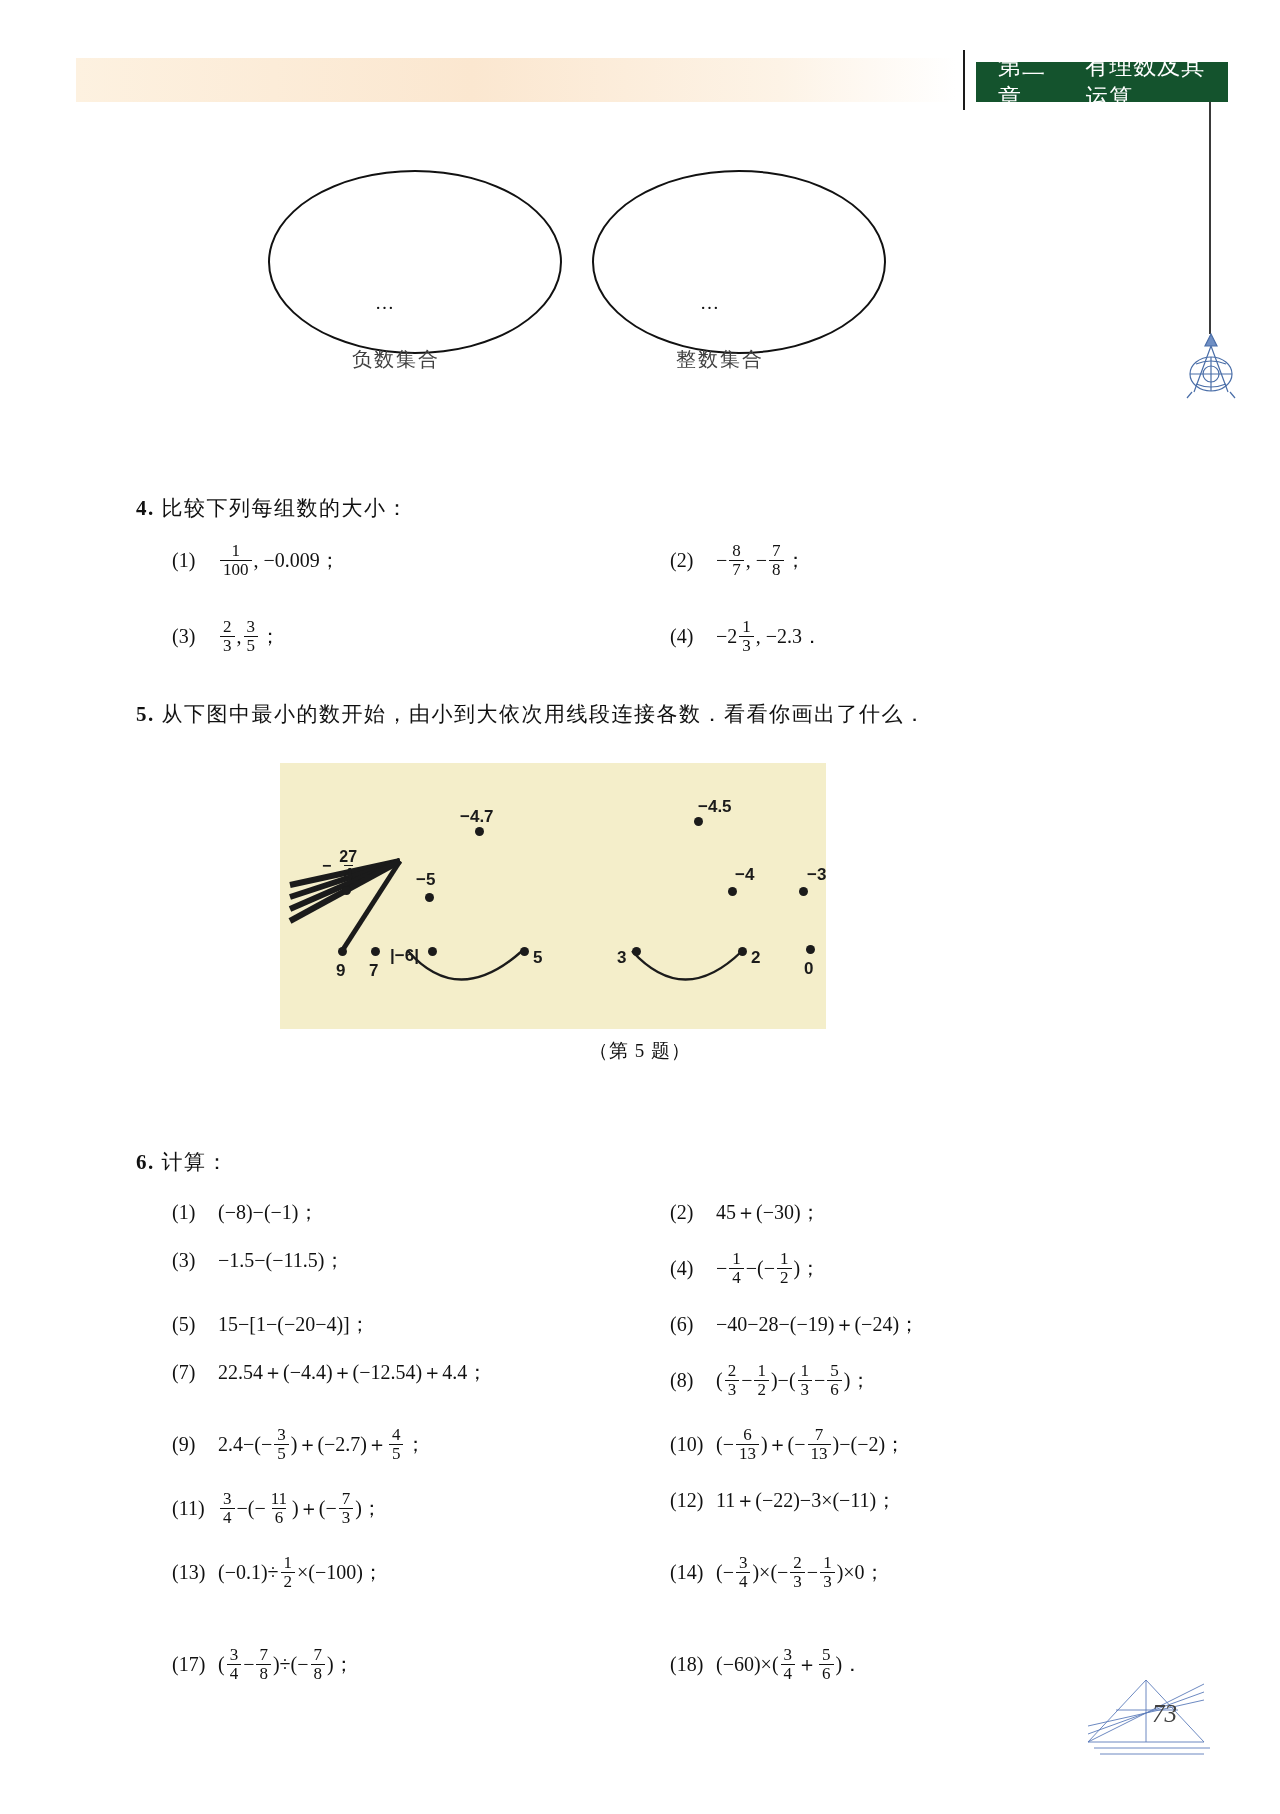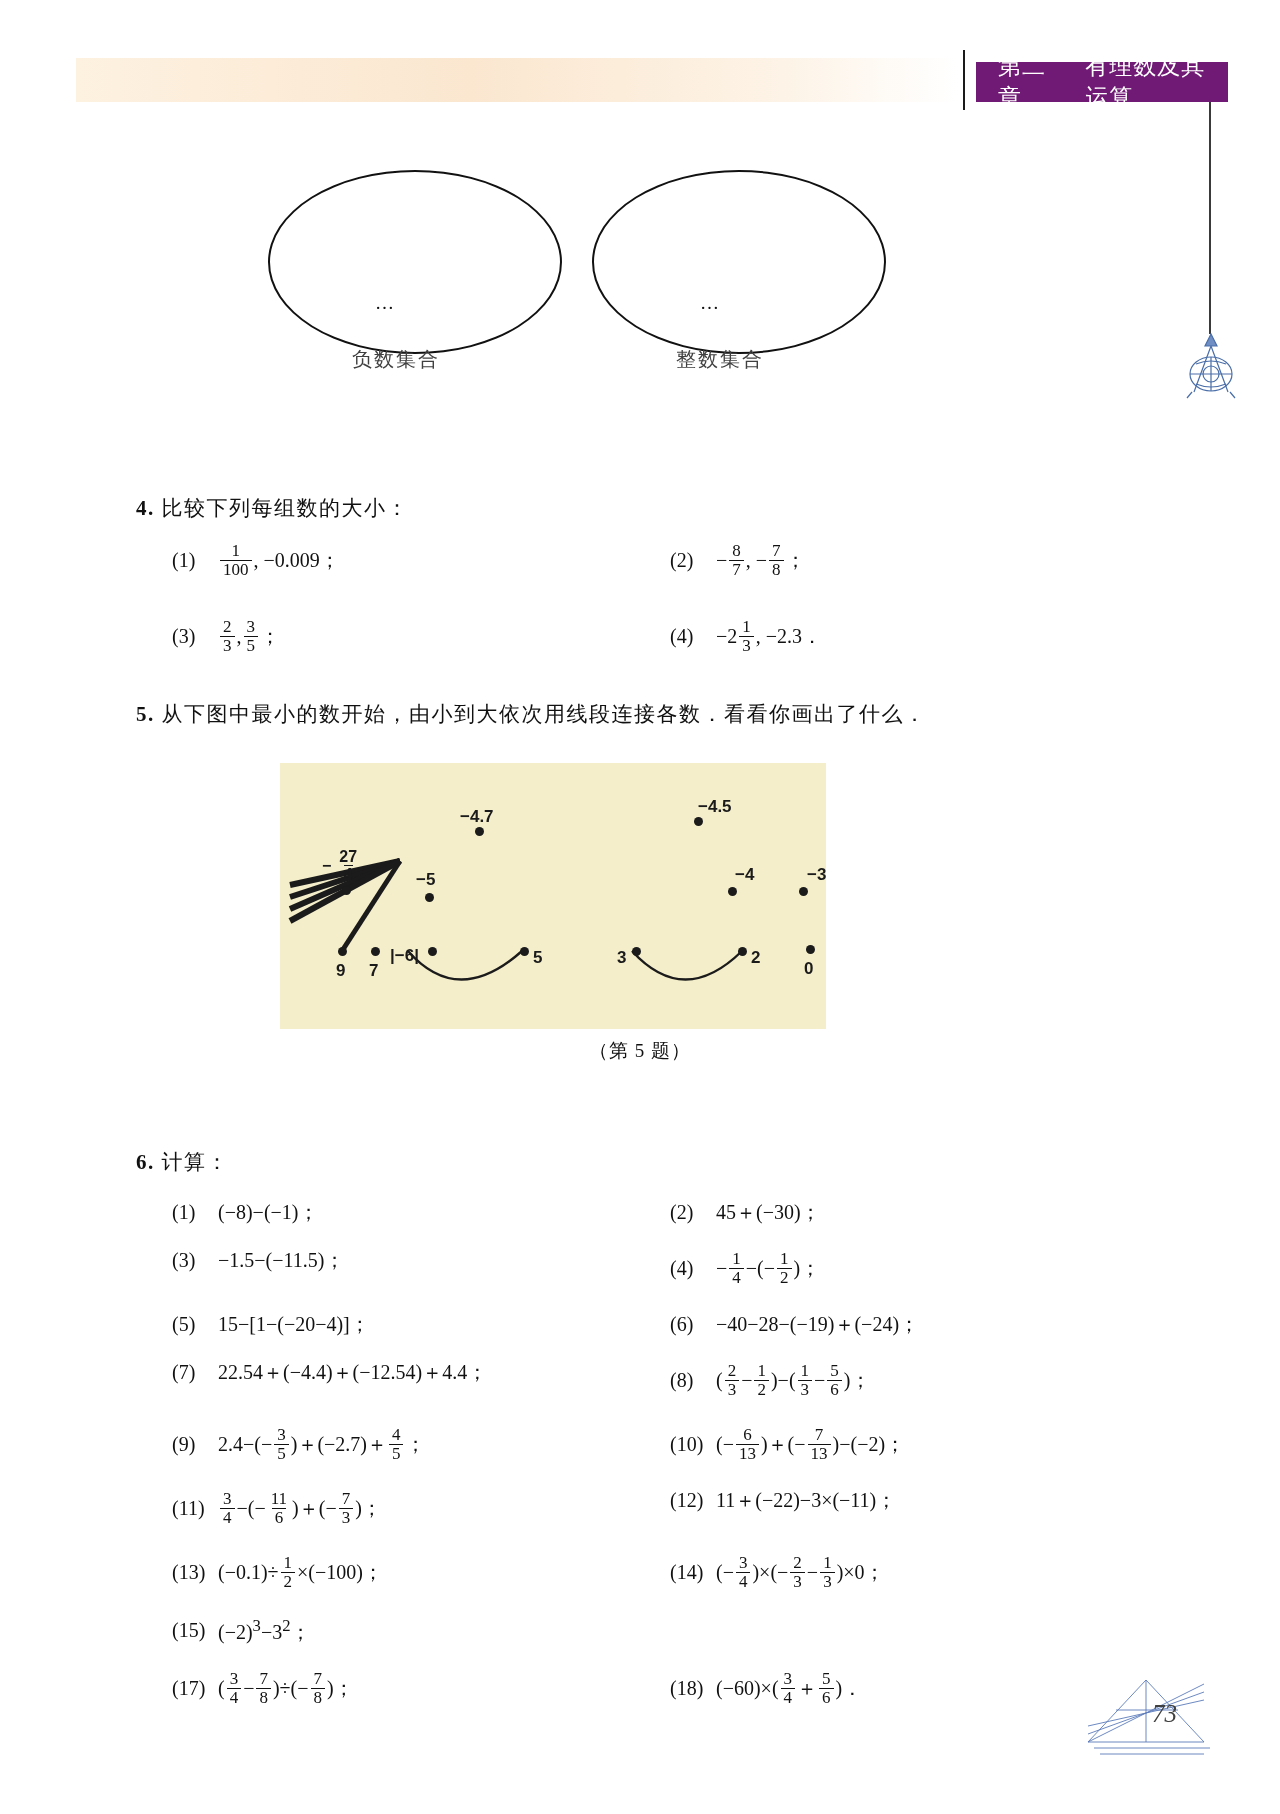--- a/index.html
+++ b/index.html
@@ -15,21 +15,21 @@
   
   .header-band{
     position:absolute;left:76px;top:58px;width:880px;height:44px;
     background:linear-gradient(to right,#fdf1e0 0%,#fbe7d0 45%,#fdf3e6 80%,#ffffff 100%);
   }
   .header-rule{
     position:absolute;left:963px;top:50px;width:2px;height:60px;background:#1a1a1a;
   }
   .chapter-banner{
     position:absolute;left:976px;top:62px;width:252px;height:40px;
-    background:#701a75;
+    background:#14532d;
     display:flex;align-items:center;
   }
   .chapter-banner .ch-no{
     color:#ffffff;font-size:23px;letter-spacing:1px;padding-left:22px;
     font-family:"Liberation Serif","DejaVu Serif",serif;
   }
   .chapter-banner .ch-title{
     color:#ffffff;font-size:23px;letter-spacing:1px;padding-left:26px;
   }
 
@@ -481,26 +481,20 @@
       <span class="frac">
             <span class="num-t">1</span>
             <span class="den-b">3</span>
           </span>
       <span>)×0；</span>
     </div>
       </div>
   </div>
 
   <div class="row" style="margin-left:172px;margin-top:28px;">
-    <div class="col">
-        <div class="item">
-      <span class="lbl">(15)</span>
-      <span>(−2)<sup>3</sup>−3<sup>2</sup>；</span>
-    </div>
-      </div>
   </div>
 
   <div class="row" style="margin-left:172px;margin-top:28px;">
     <div class="col">
         <div class="item">
       <span class="lbl">(17)</span>
       <span>(</span>
       <span class="frac">
             <span class="num-t">3</span>
             <span class="den-b">4</span>

